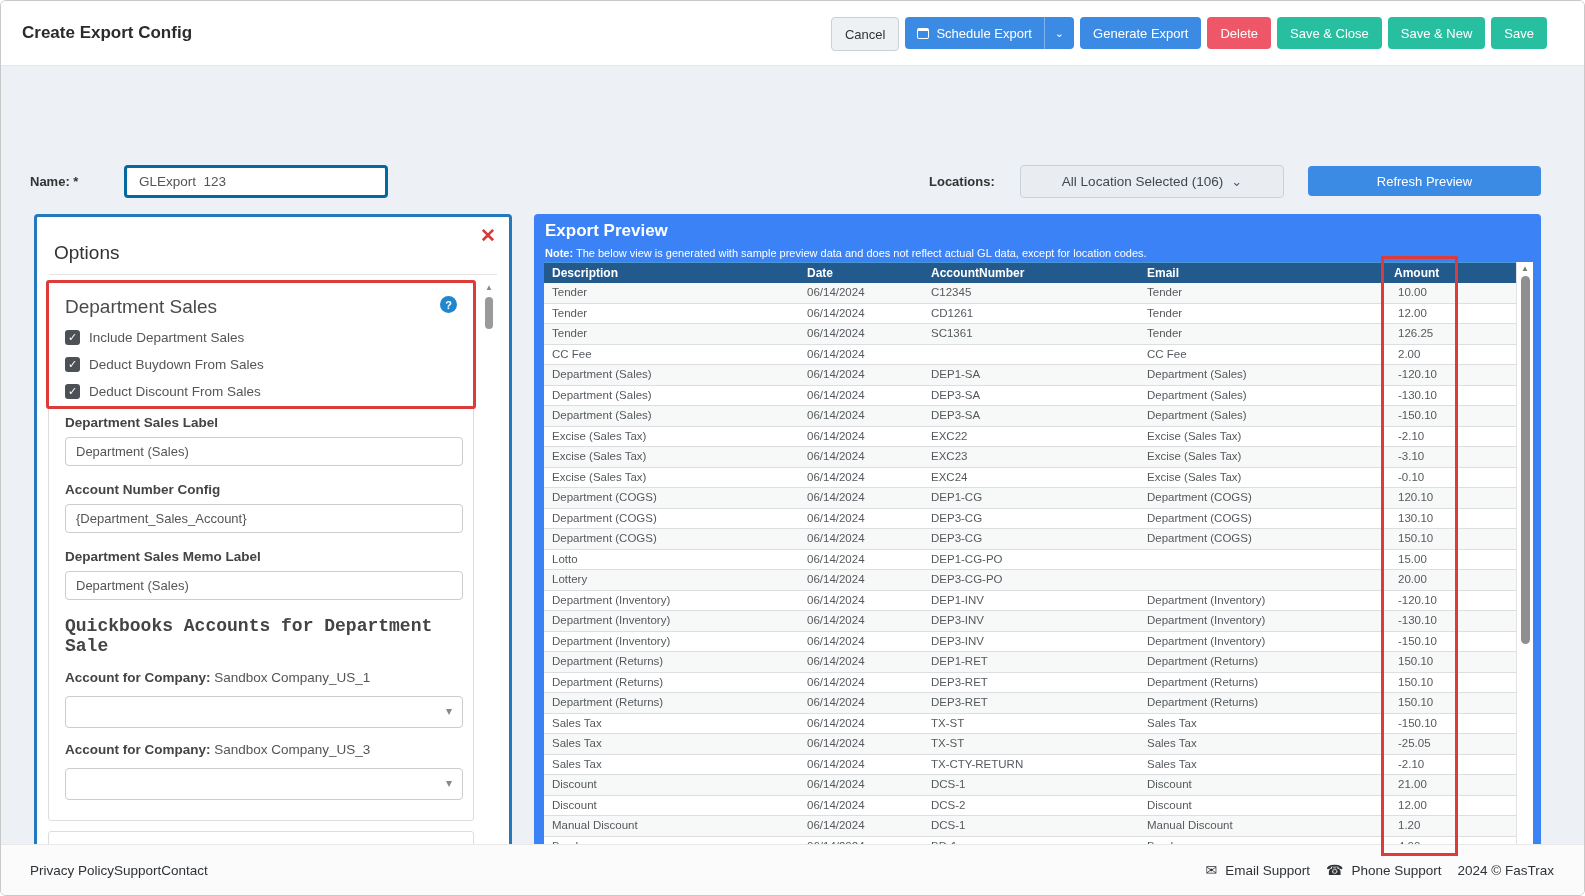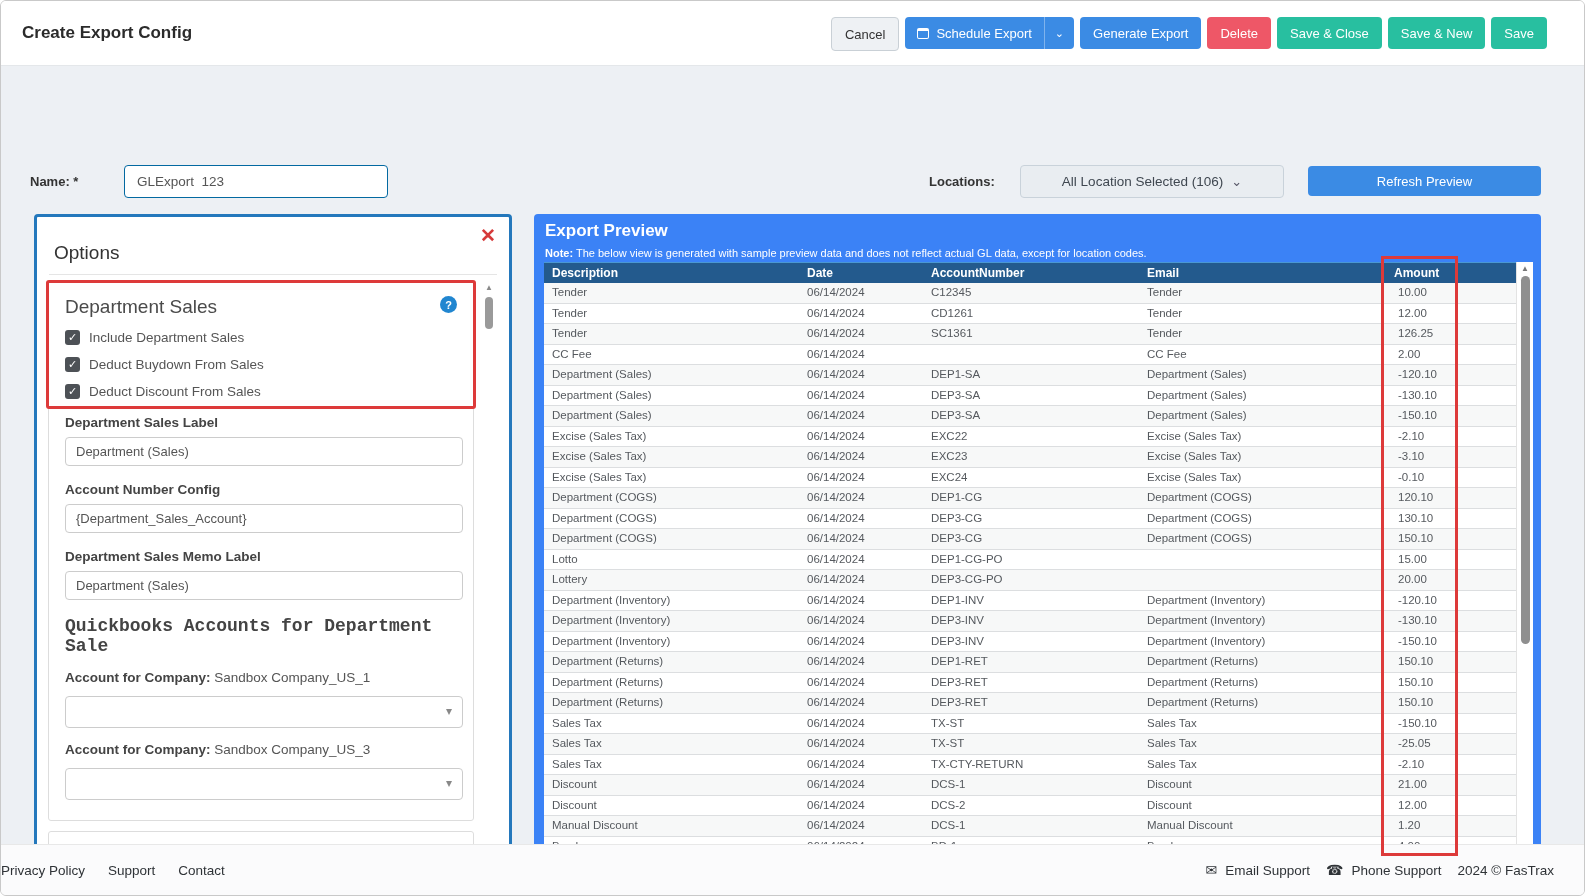--- a/index.html
+++ b/index.html
@@ -26,21 +26,21 @@
                           height:100%; display:flex; align-items:center; font-size:11px; }
   .cal-icon { display:inline-block; width:12px; height:11px; border:1px solid #fff;
               border-top:3px solid #fff; border-radius:2px; position:relative; }
 
   
   .content { position:absolute; left:0; top:65px; right:0; bottom:51px; background:#edf0f4; }
 
   .field-label { font-size:13px; font-weight:700; color:#333; }
   .name-label { position:absolute; left:29px; top:108px; }
   .name-input { position:absolute; left:123px; top:99px; width:264px; height:33px;
-                border:1px solid #0369a1; border-radius:4px; background:#fff; color:#555;
+                border:3px solid #0369a1; border-radius:4px; background:#fff; color:#555;
                 font-size:13.5px; padding-left:12px; font-family:inherit; }
   .loc-label { position:absolute; left:928px; top:108px; }
   .loc-select { position:absolute; left:1019px; top:99px; width:264px; height:33px;
                 background:#e9edf1; border:1px solid #c9d2da; border-radius:4px;
                 display:flex; align-items:center; justify-content:center; gap:8px;
                 font-size:13.5px; color:#3f4750; cursor:pointer; }
   .loc-select .caret { font-size:13px; color:#556; }
   .refresh-btn { position:absolute; left:1307px; top:100px; width:233px; height:30px;
                  background:#3b8be4; color:#fff; border:none; border-radius:4px;
                  font-size:13px; cursor:pointer; }
@@ -106,21 +106,21 @@
   .tbl-scrollbar .arr { position:absolute; left:0; width:16px; text-align:center; font-size:8px; color:#777; }
   .tbl-scrollbar .arr.up { top:2px; } .tbl-scrollbar .arr.down { bottom:2px; }
   .tbl-scrollbar .thumb { position:absolute; left:4px; top:14px; width:9px; height:368px;
                           background:#8f8f8f; border-radius:5px; }
   .amount-red-box { position:absolute; left:837px; top:-6px; width:77px; height:600px;
                     border:3px solid #dd3a3a; pointer-events:none; z-index:6; }
 
   
   .footer { position:absolute; left:0; bottom:0; right:0; height:51px; background:#fbfbfc;
             border-top:1px solid #e8e8e8; display:flex; align-items:center; }
-  .footer-links { display:flex; gap:23px; }
+  .footer-links { display:flex; padding-left:29px; }
   .footer a { color:#2f3337; font-size:13.5px; text-decoration:none; cursor:pointer; }
   .footer-right { position:absolute; right:30px; display:flex; align-items:center; gap:16px;
                   font-size:13.5px; color:#2f3337; }
   .f-item { display:flex; align-items:center; gap:8px; cursor:pointer; }
   .f-icon { font-size:14px; color:#2f3337; }
   .copyright { color:#2f3337; }
 </style>
 </head>
 <body>
 

